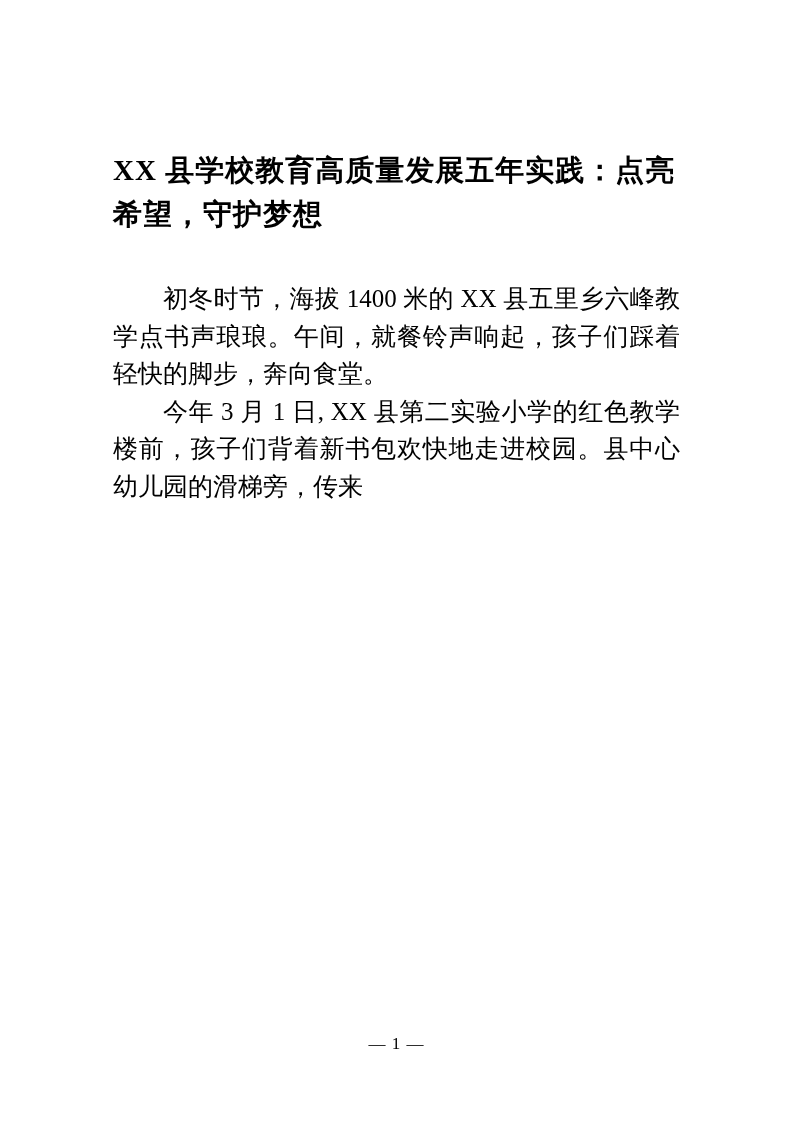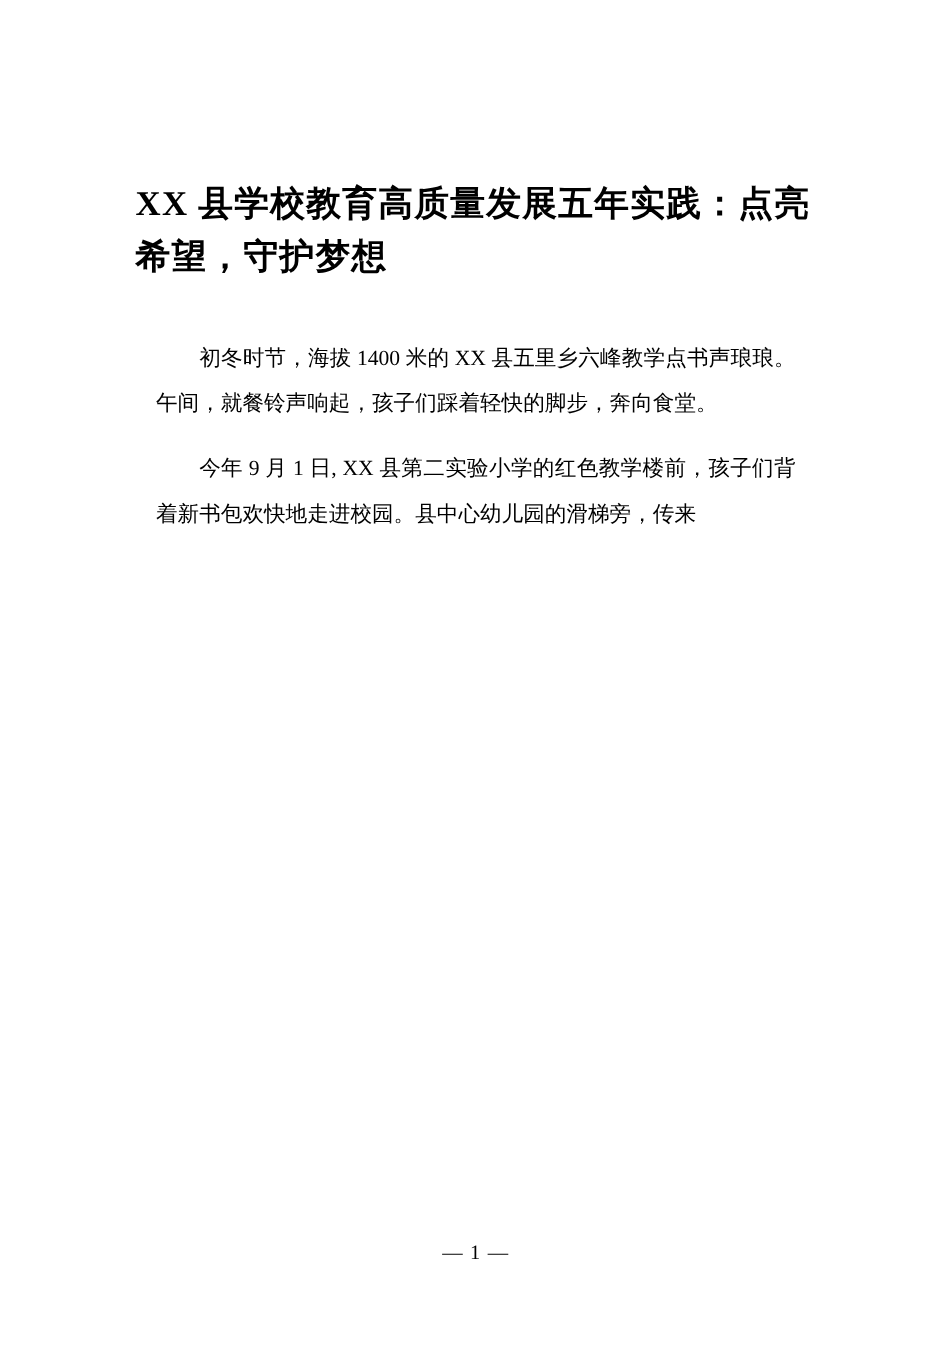--- a/index.html
+++ b/index.html
@@ -27,22 +27,22 @@
   }
   .doc-title {
     margin: 0 0 44px 0;
     font-size: 29px;
     font-weight: bold;
     line-height: 44px;
     letter-spacing: 1px;
     font-family: "Liberation Serif", "DejaVu Serif", serif;
   }
   .doc-body p {
-    margin: 17px;
-    font-size: 18px;
+    margin: 0;
+    font-size: 25px;
     line-height: 37.5px;
     text-align: justify;
     text-justify: inter-ideograph;
     text-indent: 2em;
     word-break: break-word;
   }
   .page-footer {
     position: absolute;
     top: 1032px;
     left: 0;
@@ -56,18 +56,18 @@
 </style>
 </head>
 <body>
 
 <div class="page">
 
   <h1 class="doc-title">XX 县学校教育高质量发展五年实践：点亮希望，守护梦想</h1>
 
   <div class="doc-body">
     <p>初冬时节，海拔 1400 米的 XX 县五里乡六峰教学点书声琅琅。午间，就餐铃声响起，孩子们踩着轻快的脚步，奔向食堂。</p>
-    <p>今年 9 月 1 日, XX 县第二实验小学的红色教学楼前，孩子们背着新书包欢快地走进校园。县中心幼儿园的滑梯旁，传来</p>
+    <p>今年 3 月 1 日, XX 县第二实验小学的红色教学楼前，孩子们背着新书包欢快地走进校园。县中心幼儿园的滑梯旁，传来</p>
   </div>
 
   <div class="page-footer">— 1 —</div>
 
 </div>
 
 </body></html>

